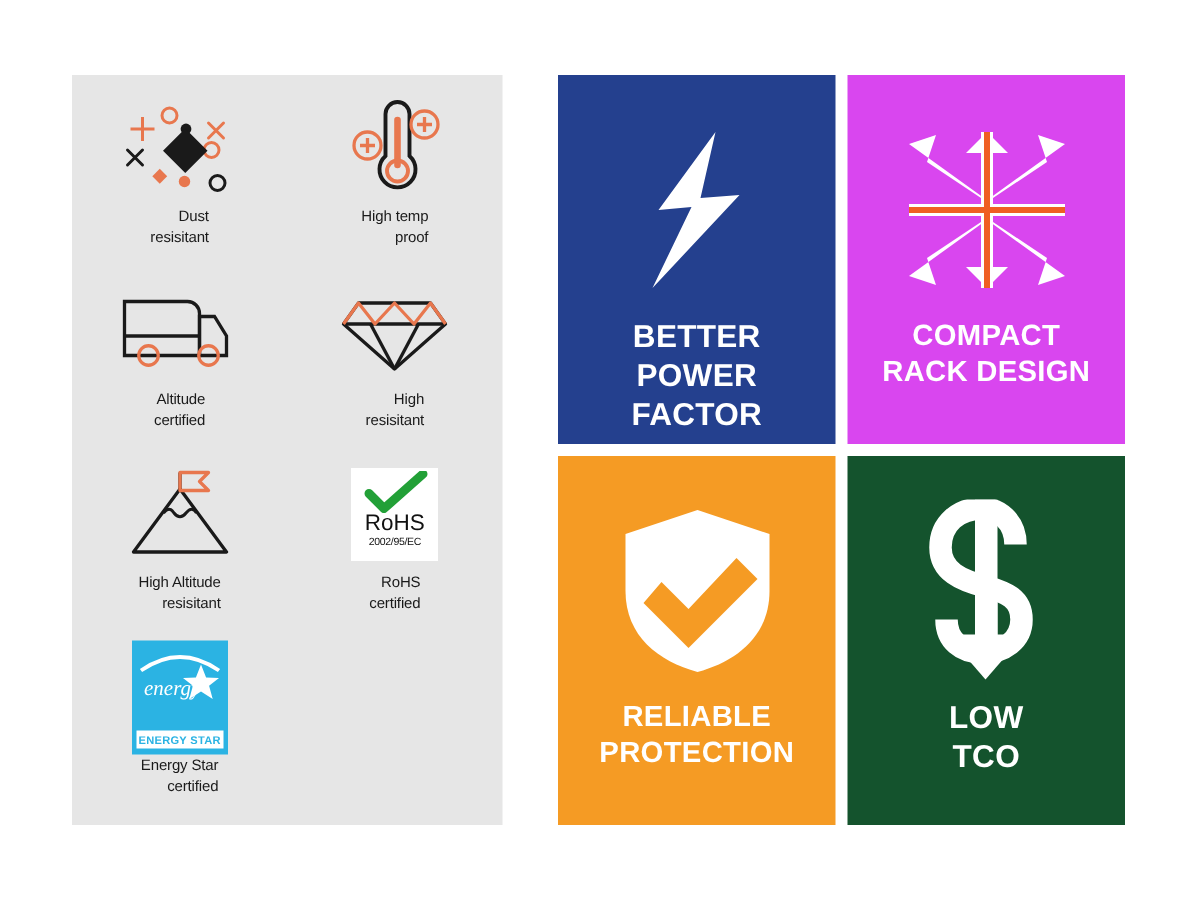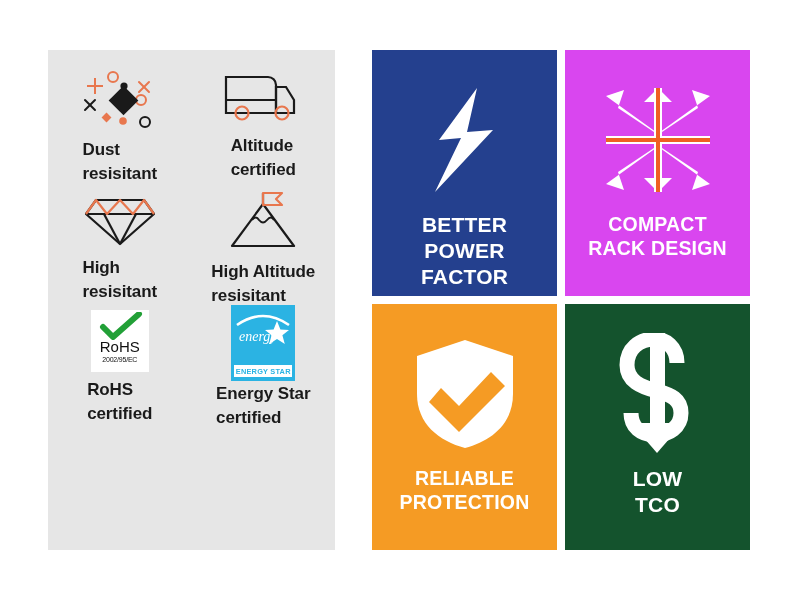--- a/index.html
+++ b/index.html
@@ -44,23 +44,23 @@
     padding-top: 6px;
   }
   .cert-icon {
     height: 66px;
     display: flex;
     align-items: center;
     justify-content: center;
   }
   .cert-label {
     margin-top: 6px;
-    text-align: left;
-    font-size: 17px;
-    font-weight: bold;
+    text-align: right;
+    font-size: 10px;
+    font-weight: normal;
     color: #1a1a1a;
     line-height: 1.42;
     letter-spacing: -0.1px;
     white-space: pre-line;
   }
 
   
   #feature-grid {
     position: absolute;
     left: 372px;
@@ -183,20 +183,39 @@
           <circle cx="66" cy="56" r="5" stroke="#1a1a1a" stroke-width="2" fill="none"></circle>
           <circle cx="44" cy="55" r="3.8" fill="#e8774e"></circle>
           <rect x="24" y="48" width="7" height="7" fill="#e8774e" transform="rotate(45 27.5 51.5)"></rect>
           <rect x="34" y="24" width="21" height="21" fill="#1a1a1a" transform="rotate(45 44.5 34.5)"></rect>
         </svg>
       </div>
       <div class="cert-label">Dust
 resisitant</div>
     </div>
 
+    <div class="cert-item">
+      <div class="cert-icon">
+        <svg width="72" height="66" viewBox="0 0 72 66">
+          <path d="M30 10 a8 8 0 0 1 16 0 V38 a12 12 0 1 1 -16 0 Z" fill="none" stroke="#1a1a1a" stroke-width="2.6"></path>
+          <line x1="38" y1="14" x2="38" y2="44" stroke="#e8774e" stroke-width="4.4" stroke-linecap="round"></line>
+          <circle cx="38" cy="48" r="7" fill="none" stroke="#e8774e" stroke-width="2.6"></circle>
+          <g stroke="#e8774e" stroke-width="2.2" fill="none">
+            <circle cx="56" cy="17" r="9"></circle>
+            <line x1="51" y1="17" x2="61" y2="17"></line>
+            <line x1="56" y1="12" x2="56" y2="22"></line>
+            <circle cx="18" cy="31" r="9"></circle>
+            <line x1="13" y1="31" x2="23" y2="31"></line>
+            <line x1="18" y1="26" x2="18" y2="36"></line>
+          </g>
+        </svg>
+      </div>
+      <div class="cert-label">High temp
+proof</div>
+    </div>
 
     <div class="cert-item">
       <div class="cert-icon">
         <svg width="86" height="60" viewBox="0 0 86 60">
           <path d="M6 10 H48 a8 8 0 0 1 8 8 V46 H6 Z" fill="none" stroke="#1a1a1a" stroke-width="2.2"></path>
           <line x1="6" y1="33" x2="56" y2="33" stroke="#1a1a1a" stroke-width="2.2"></line>
           <path d="M56 20 H66 l8 13 v13 H56 Z" fill="none" stroke="#1a1a1a" stroke-width="2.2"></path>
           <circle cx="22" cy="46" r="6.5" fill="none" stroke="#e8774e" stroke-width="2.2"></circle>
           <circle cx="62" cy="46" r="6.5" fill="none" stroke="#e8774e" stroke-width="2.2"></circle>
         </svg>

